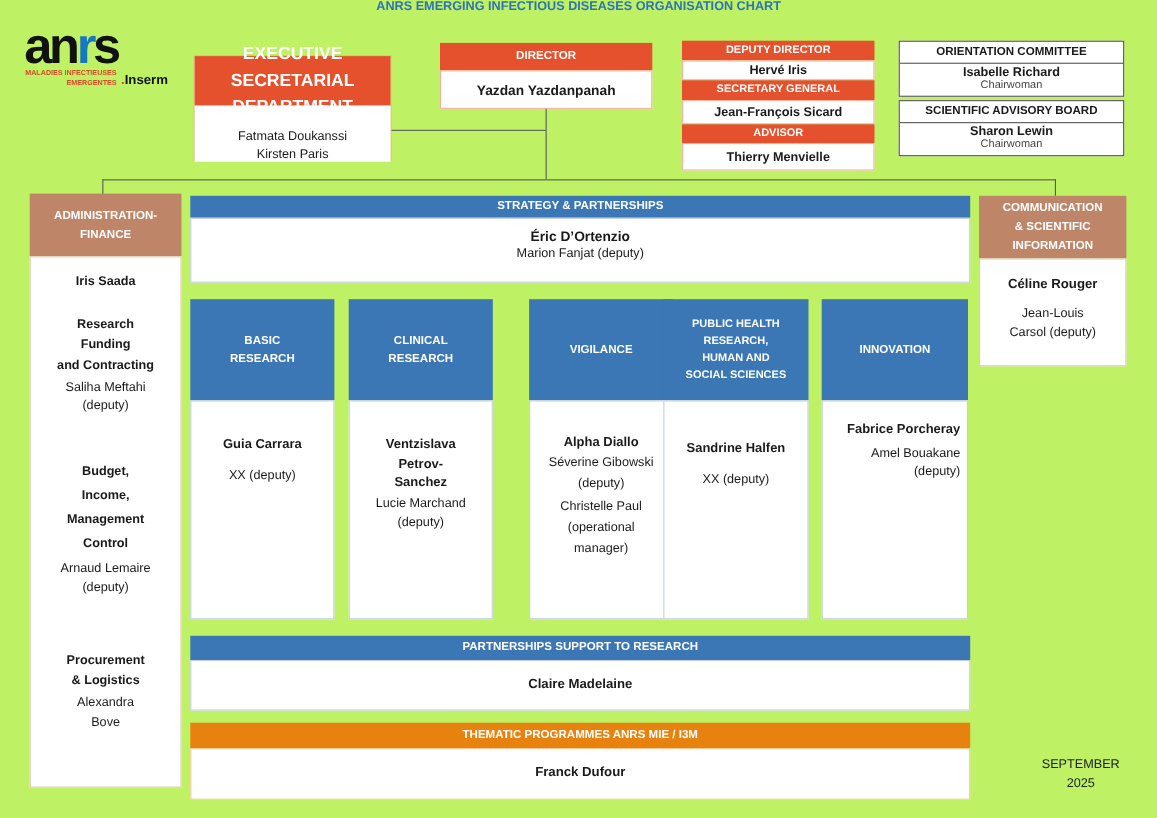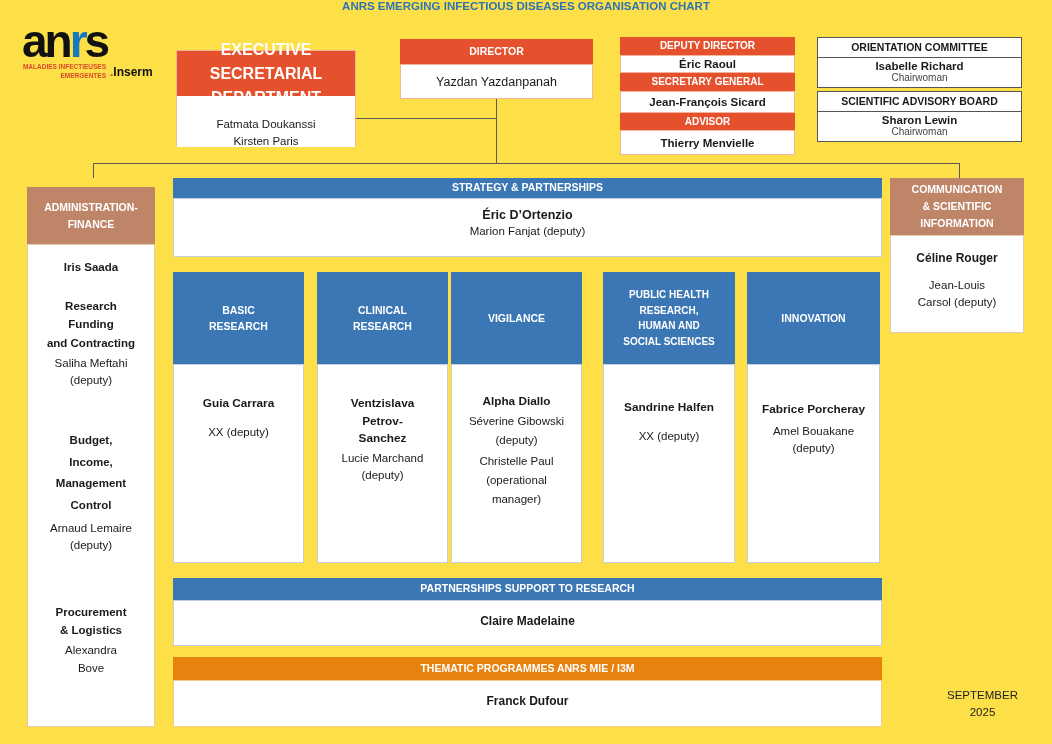--- a/index.html
+++ b/index.html
@@ -1,16 +1,16 @@
 <!DOCTYPE html>
 <html><head>
 <meta charset="utf-8">
 <style>
   html,body{margin:0;padding:0;}
-  .canvas{position:relative;width:1052px;height:744px;background:#fde047;overflow:hidden;
+  .canvas{position:relative;width:1052px;height:744px;background:#bef264;overflow:hidden;
           font-family:"Liberation Sans",sans-serif;color:#1a1a1a;}
   .abs{position:absolute;box-sizing:border-box;}
   .pre{white-space:pre-line;}
   .hdr{color:#fff;font-weight:bold;display:flex;align-items:center;justify-content:center;
        text-align:center;box-sizing:border-box;padding:0 6px;line-height:1.5;}
   .vermilion{background:#E6512D;}
   .blue{background:#3B76B5;}
   .brown{background:#BF8568;}
   .orangebar{background:#E8820E;}
   .white-body{background:#fff;text-align:center;box-sizing:border-box;}
@@ -29,40 +29,40 @@
   .inserm-dot{color:#D94A2B;}
 
   
   .exec-box{left:176px;top:50px;width:180px;height:96px;border:1px solid #f2b49c;}
   .exec-hdr{height:45px;font-size:16px;}
   .exec-body{height:51px;font-size:11.5px;line-height:1.5;padding-top:20px;}
 
   
   .dir-box{left:400px;top:39px;width:193px;}
   .dir-hdr{height:25px;font-size:10.5px;}
-  .dir-body{height:35px;border:1px solid #f2b49c;font-size:12.5px;font-weight:normal;
+  .dir-body{height:35px;border:1px solid #f2b49c;font-size:12.5px;font-weight:bold;
             display:flex;align-items:center;justify-content:center;}
 
   
   .dep-stack{left:620px;top:37px;width:175px;}
   .dep-hdr{font-size:10px;height:18px;line-height:18px;padding:0;}
   .dep-name{background:#fff;border:1px solid #f2b49c;font-weight:bold;font-size:11.5px;
             display:flex;align-items:center;justify-content:center;box-sizing:border-box;}
 
   
   .com-box{left:817px;top:37px;width:205px;}
   .com-grp{border:1px solid #555;background:#fff;}
   .com-hdr{border-bottom:1px solid #555;font-weight:bold;font-size:10.5px;text-align:center;
            height:19px;line-height:19px;}
   .com-names{text-align:center;padding:2px 0 4px 0;}
   .com-name{font-weight:bold;font-size:11.5px;}
   .com-role{font-size:10px;color:#444;}
 
   
-  .admin-box{left:27px;top:187px;width:128px;}
+  .admin-box{left:27px;top:176px;width:138px;}
   .admin-hdr{height:57px;font-size:10.5px;line-height:1.6;}
   .admin-body{border:1px solid #e3cab4;height:483px;font-size:11.5px;padding-top:16px;}
   .admin-head-name{font-weight:bold;font-size:11.5px;}
   .admin-unit-name{font-weight:bold;line-height:1.6;}
   .admin-unit-name.wide{line-height:1.9;}
   .admin-person{line-height:1.5;margin-top:3px;}
   .mt1{margin-top:24px;} .mt2{margin-top:40px;} .mt3{margin-top:48px;}
 
   
   .strat-box{left:173px;top:178px;width:709px;}
@@ -126,21 +126,21 @@
 Kirsten Paris</div>
   </div>
 
   <div class="abs dir-box">
     <div class="hdr vermilion dir-hdr">DIRECTOR</div>
     <div class="white-body dir-body">Yazdan Yazdanpanah</div>
   </div>
 
   <div class="abs dep-stack">
     <div class="hdr vermilion dep-hdr">DEPUTY DIRECTOR</div>
-    <div class="dep-name" style="height:18px;">Éric Raoul</div>
+    <div class="dep-name" style="height:18px;">Hervé Iris</div>
     <div class="hdr vermilion dep-hdr">SECRETARY GENERAL</div>
     <div class="dep-name" style="height:22px;">Jean-François Sicard</div>
     <div class="hdr vermilion dep-hdr" style="height:17px;line-height:17px;">ADVISOR</div>
     <div class="dep-name" style="height:25px;">Thierry Menvielle</div>
   </div>
 
   <div class="abs com-box">
     <div class="com-grp">
       <div class="com-hdr">ORIENTATION COMMITTEE</div>
       <div class="com-names">
@@ -215,21 +215,21 @@
     <div class="white-body dept-body" style="">
       <div class="dept-head-name pre">Ventzislava
 Petrov-
 Sanchez</div>
       <div class="dept-dep pre" style="margin-top:2px;line-height:1.45;">Lucie Marchand
 (deputy)</div>
       <div class="dept-extra pre"></div>
     </div>
   </div>
 
-  <div class="abs dept-box" style="left:451px;">
+  <div class="abs dept-box" style="left:481px;">
     <div class="hdr blue dept-hdr pre">VIGILANCE</div>
     <div class="white-body dept-body" style="padding-top:28px;">
       <div class="dept-head-name pre">Alpha Diallo</div>
       <div class="dept-dep pre" style="margin-top:1px;">Séverine Gibowski
 (deputy)</div>
       <div class="dept-extra pre">Christelle Paul
 (operational
 manager)</div>
     </div>
   </div>
@@ -241,21 +241,21 @@
 SOCIAL SCIENCES</div>
     <div class="white-body dept-body" style="padding-top:34px;">
       <div class="dept-head-name pre">Sandrine Halfen</div>
       <div class="dept-dep pre">XX (deputy)</div>
       <div class="dept-extra pre"></div>
     </div>
   </div>
 
   <div class="abs dept-box" style="left:747px;width:133px;">
     <div class="hdr blue dept-hdr pre">INNOVATION</div>
-    <div class="white-body dept-body" style="padding-top:36px;">
+    <div class="white-body dept-body" style="padding-top:17px;text-align:right;">
       <div class="dept-head-name pre">Fabrice Porcheray</div>
       <div class="dept-dep pre" style="margin-top:4px;line-height:1.5;">Amel Bouakane
 (deputy)</div>
       <div class="dept-extra pre"></div>
     </div>
   </div>
 
   <div class="abs struct-box">
     <div class="hdr blue struct-hdr">PARTNERSHIPS SUPPORT TO RESEARCH</div>
     <div class="white-body struct-body">Claire Madelaine</div>

